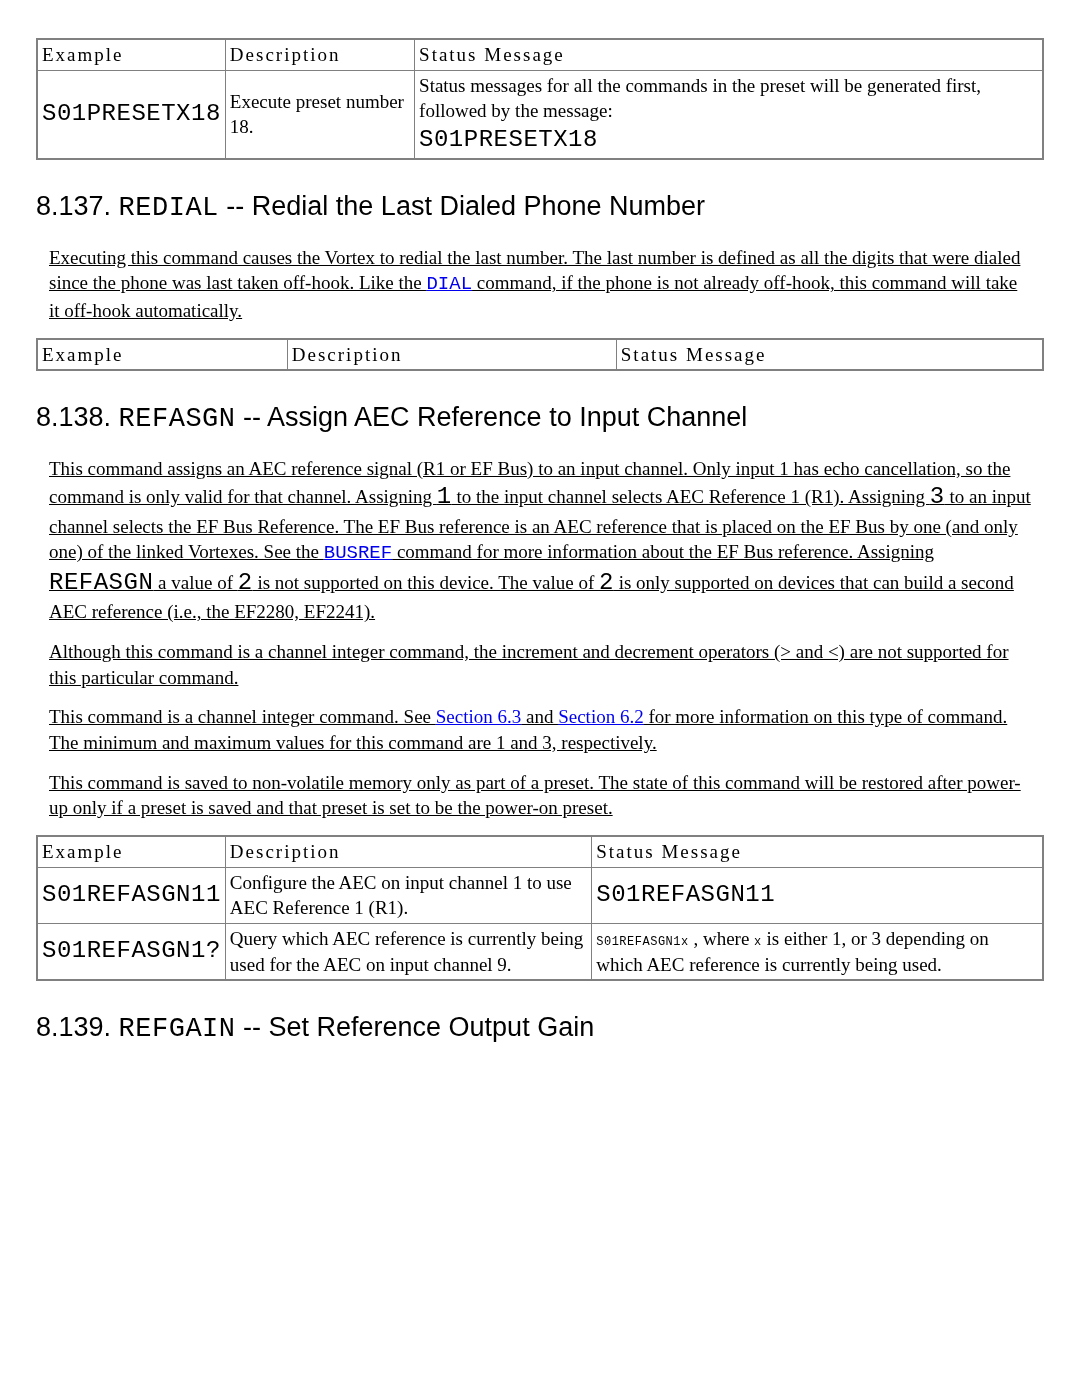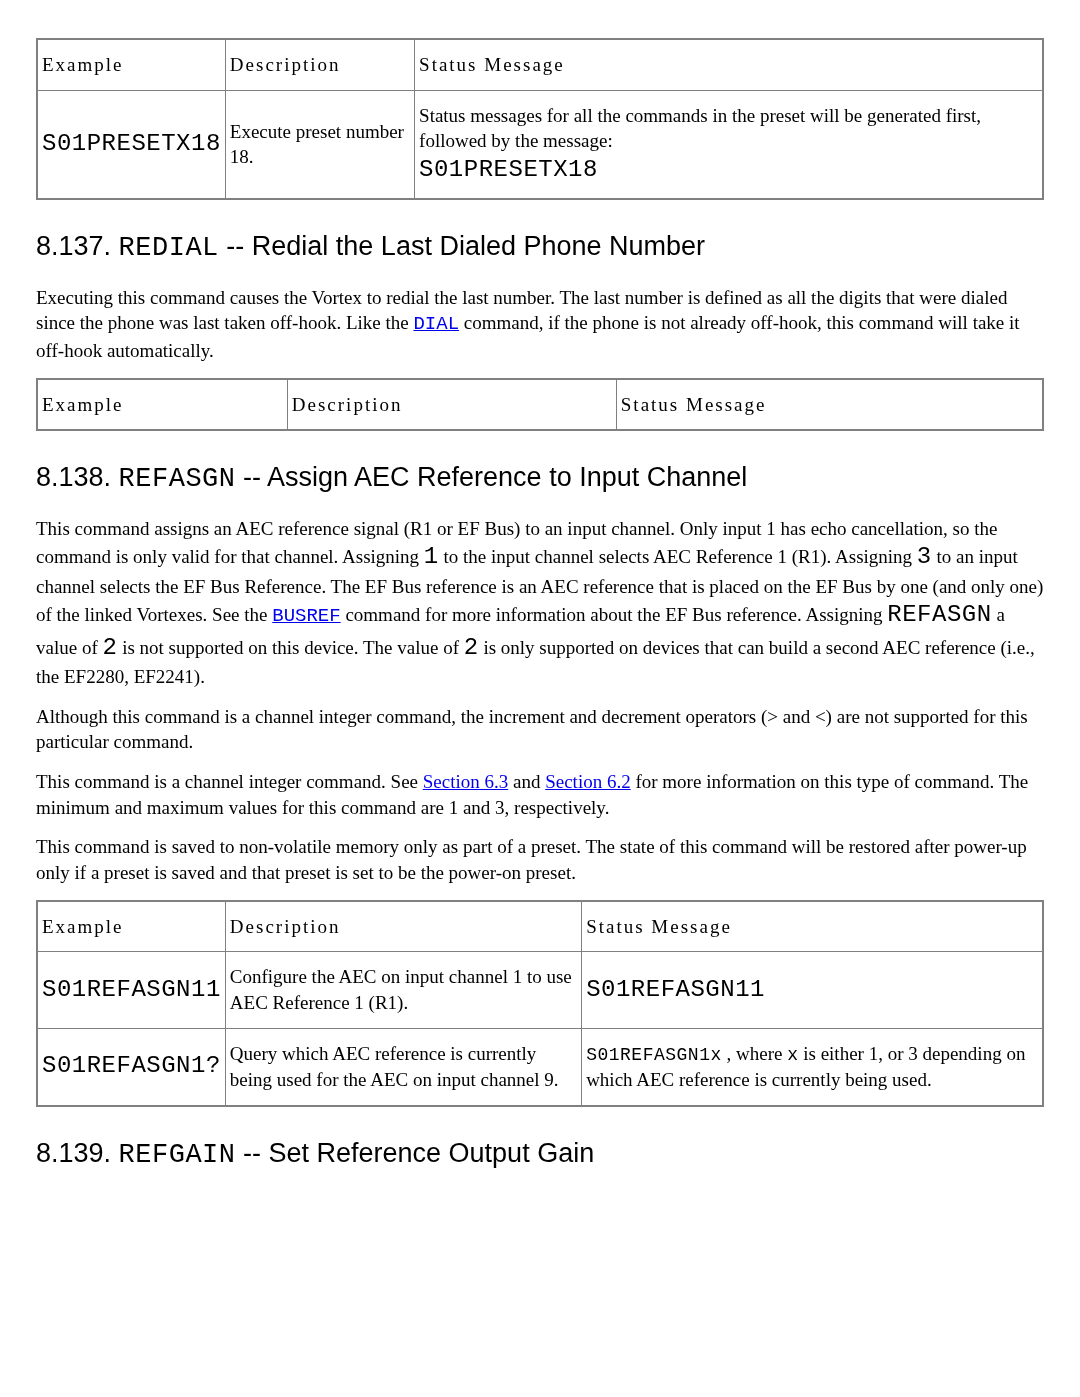--- a/index.html
+++ b/index.html
@@ -14,21 +14,21 @@
   table {
     border-collapse: collapse;
     width: 100%;
     border: 2px solid #808080;
     border-top: 2px solid #808080;
     border-left: 2px solid #808080;
     margin: 8px 0;
   }
   th, td {
     border: 1px solid #808080;
-    padding: 12px 4px;
+    padding: 2px 4px;
     text-align: left;
     vertical-align: middle;
     font-weight: normal;
   }
   th {
     letter-spacing: 2px;
   }
   .mono {
     font-family: 'Courier New', Courier, monospace;
     font-size: 24px;
@@ -39,34 +39,35 @@
     font-weight: normal;
     font-size: 27px;
     margin: 28px 0 18px 0;
     color: #000;
   }
   h2 .mono {
     font-size: 27px;
     margin-top: 16px;
   }
   p {
-    margin: 14px 0;
+    margin: 14px 13px;
+    text-decoration: underline;
   }
   a {
     color: #0000EE;
     text-decoration: underline;
     font-family: 'Courier New', Courier, monospace;
   }
   a.plain {
     font-family: inherit;
   }
   .status-mixed {
     font-family: Georgia, 'Times New Roman', serif;
   }
-  .status-mixed .mono { font-size: 18px; }
+  .status-mixed .mono { font-size: 12px; }
 </style>
 </head>
 <body>
 
 <table>
   <tbody>
       <tr>
     <th>Example</th>
     <th>Description</th>
     <th>Status Message</th>

